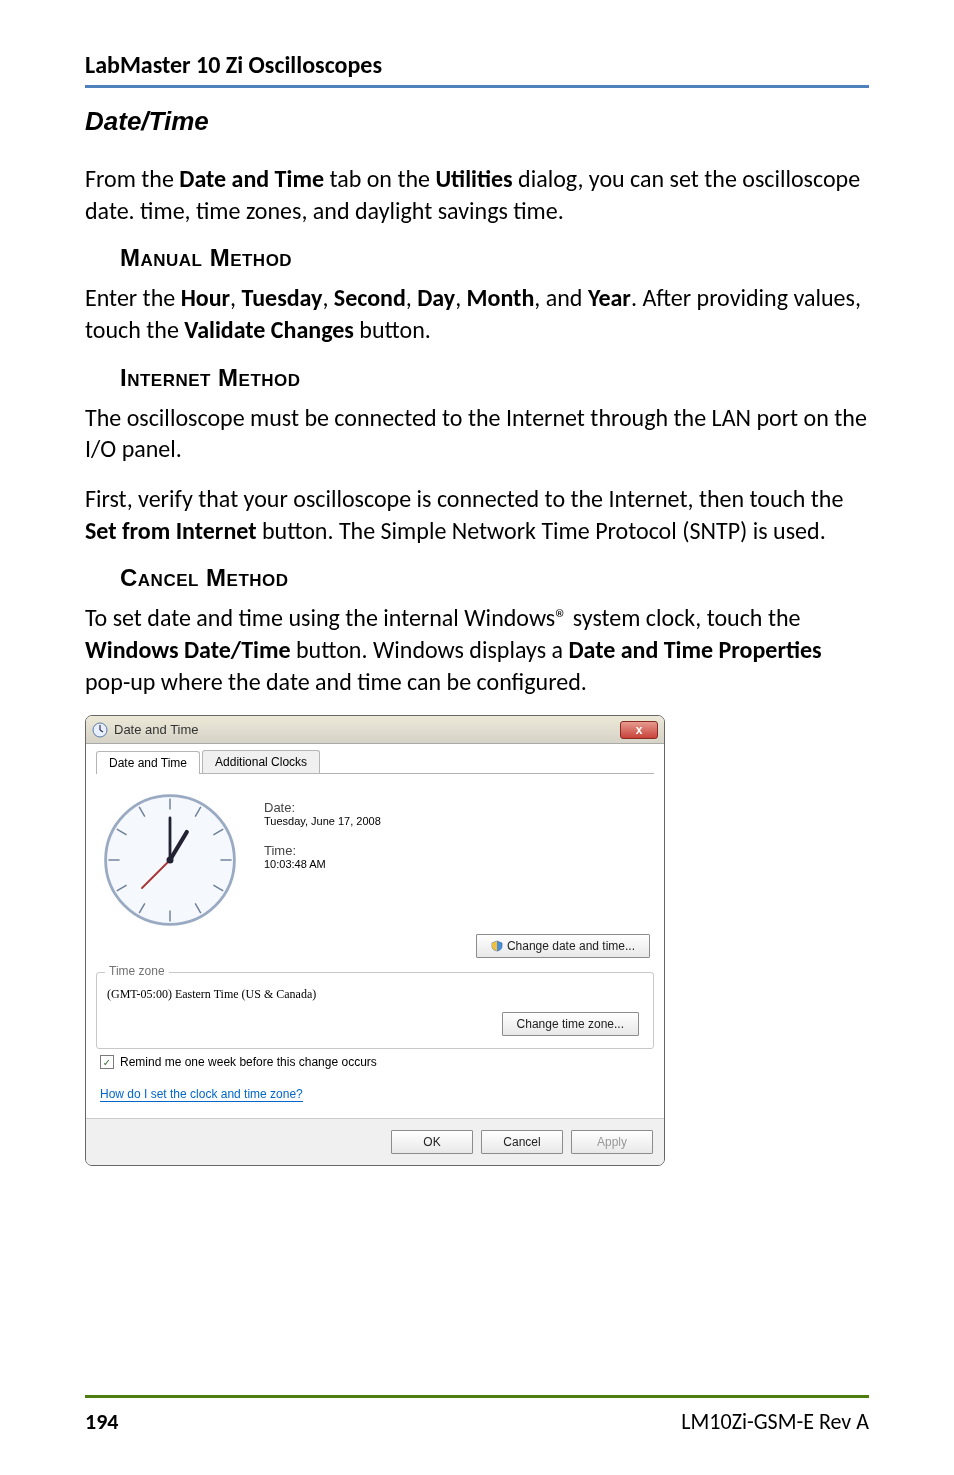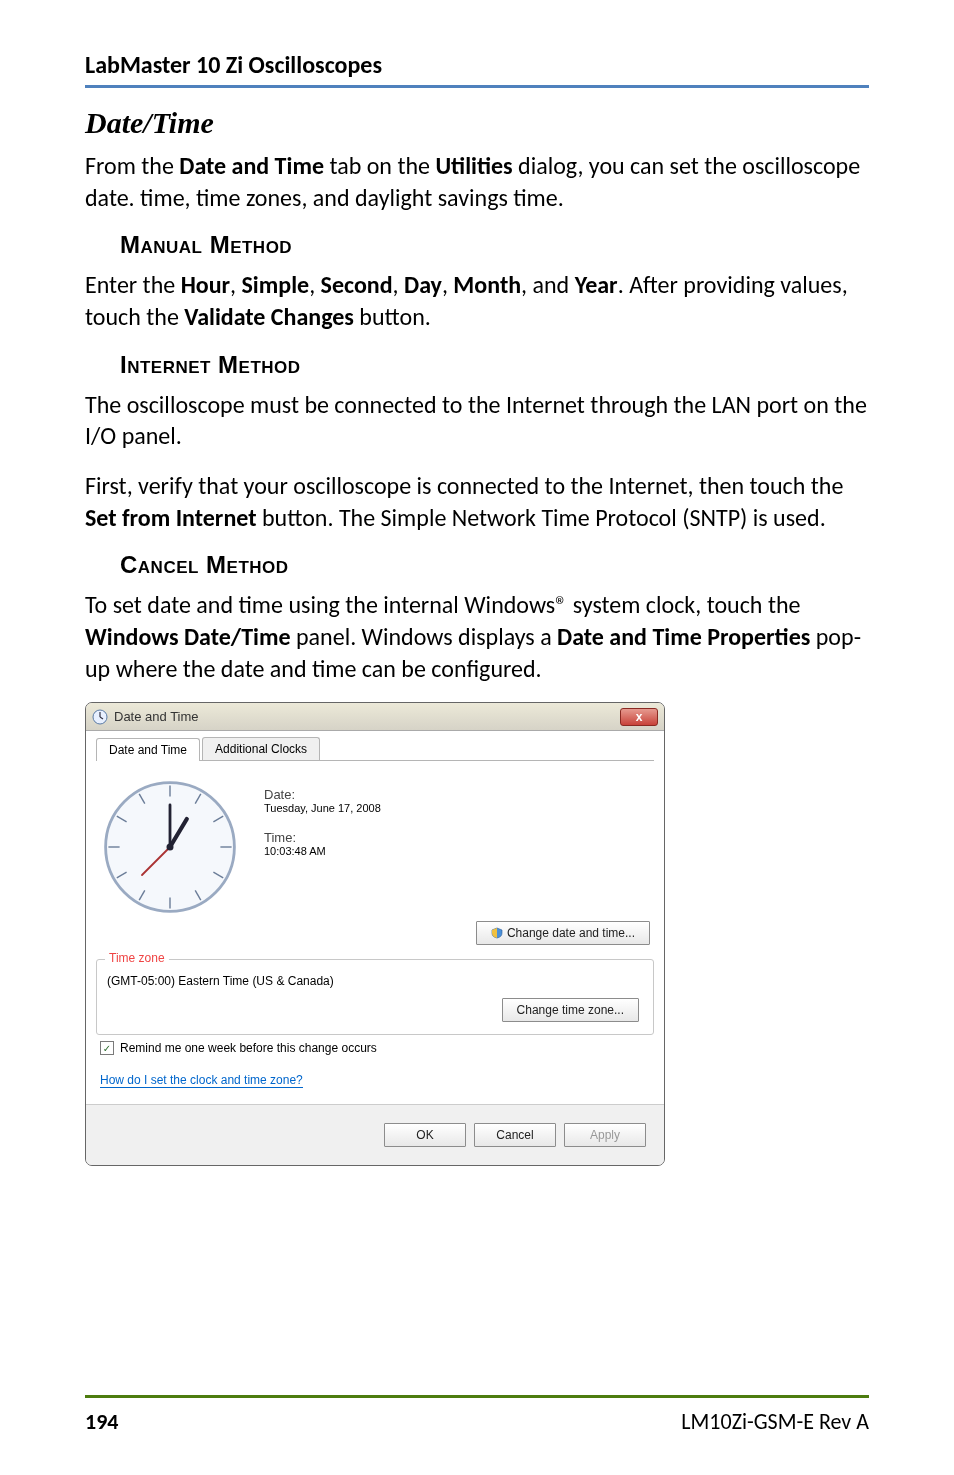--- a/index.html
+++ b/index.html
@@ -16,25 +16,25 @@
       font-weight: bold;
       font-size: 24px;
       margin-bottom: 6px;
     }
     .head-rule {
       height: 3px;
       background: #4f81bd;
       margin-bottom: 18px;
     }
     h1.section {
-      font-family: Liberation Serif, serif;
+      font-family: Liberation Sans, sans-serif;
       font-weight: bold;
       font-style: italic;
-      font-size: 30px;
-      margin-bottom: 10px;
+      font-size: 26px;
+      margin-bottom: 26px;
     }
     p.body {
       font-size: 24px;
       line-height: 1.32;
       margin-bottom: 18px;
     }
     h2.sub {
       font-family: Verdana, Geneva, sans-serif;
       font-weight: bold;
       font-size: 24px;
@@ -154,25 +154,26 @@
       padding: 8px 10px 12px 10px;
       position: relative;
     }
     .fieldset .legend {
       position: absolute;
       top: -9px;
       left: 8px;
       background: #fff;
       padding: 0 4px;
       font-size: 12px;
-      color: #ef4444;
+      color: #737373;
     }
     .tz-text {
       font-size: 12px;
       margin: 6px 0 10px 0;
+      font-family: Liberation Serif, serif;
     }
     .dst-note {
       font-size: 12px;
       margin: 14px 4px 8px 4px;
       line-height: 1.35;
     }
     .chk-row {
       display: flex;
       align-items: center;
       gap: 6px;
@@ -193,21 +194,21 @@
       color: #0066cc;
       font-size: 12px;
       text-decoration: none;
       border-bottom: 1px solid #0066cc;
       margin: 8px 4px 8px 4px;
       display: inline-block;
     }
     .dlg-footer {
       background: #f0f0f0;
       border-top: 1px solid #ccc;
-      padding: 18px;
+      padding: 11px;
       display: flex;
       justify-content: flex-end;
       gap: 8px;
     }
     .dlg-footer .btn { width: 82px; text-align: center; }
     .dlg-footer .btn.disabled { color: #999; }
     .page-footer {
       position: absolute;
       left: 85px; right: 85px;
       bottom: 40px;
@@ -226,32 +227,32 @@
 <div class="head-rule"></div>
 
 <h1 class="section">Date/Time</h1>
 
 <p class="body">
   <span>From the </span><b>Date and Time</b><span> tab on the </span><b>Utilities</b><span> dialog, you can set the oscilloscope date. time, time zones, and daylight savings time.</span>
 </p>
 
 <h2 class="sub">Manual Method</h2>
 <p class="body">
-  <span>Enter the </span><b>Hour</b><span>, </span><b>Simple</b><span>, </span><b>Second</b><span>, </span><b>Day</b><span>, </span><b>Month</b><span>, and </span><b>Year</b><span>. After providing values, touch the </span><b>Validate Changes</b><span> button.</span>
+  <span>Enter the </span><b>Hour</b><span>, </span><b>Tuesday</b><span>, </span><b>Second</b><span>, </span><b>Day</b><span>, </span><b>Month</b><span>, and </span><b>Year</b><span>. After providing values, touch the </span><b>Validate Changes</b><span> button.</span>
 </p>
 
 <h2 class="sub">Internet Method</h2>
 <p class="body">The oscilloscope must be connected to the Internet through the LAN port on the I/O panel.</p>
 <p class="body">
   <span>First, verify that your oscilloscope is connected to the Internet, then touch the </span><b>Set from Internet</b><span> button. The Simple Network Time Protocol (SNTP) is used.</span>
 </p>
 
 <h2 class="sub">Cancel Method</h2>
 <p class="body">
-  <span>To set date and time using the internal Windows® system clock, touch the </span><b>Windows Date/Time</b><span> panel. Windows displays a </span><b>Date and Time Properties</b><span> pop-up where the date and time can be configured.</span>
+  <span>To set date and time using the internal Windows® system clock, touch the </span><b>Windows Date/Time</b><span> button. Windows displays a </span><b>Date and Time Properties</b><span> pop-up where the date and time can be configured.</span>
 </p>
 
 <div class="dialog-wrap">
   <div class="win-dialog">
     <div class="titlebar">
       <span class="app-icon">
         <svg viewBox="0 0 16 16">
             <circle cx="8" cy="8" r="7" fill="#e8f0ff" stroke="#5a7aa5"></circle>
             <line x1="8" y1="8" x2="8" y2="3" stroke="#334" stroke-width="1.2"></line>
             <line x1="8" y1="8" x2="11" y2="10" stroke="#334" stroke-width="1.2"></line>

